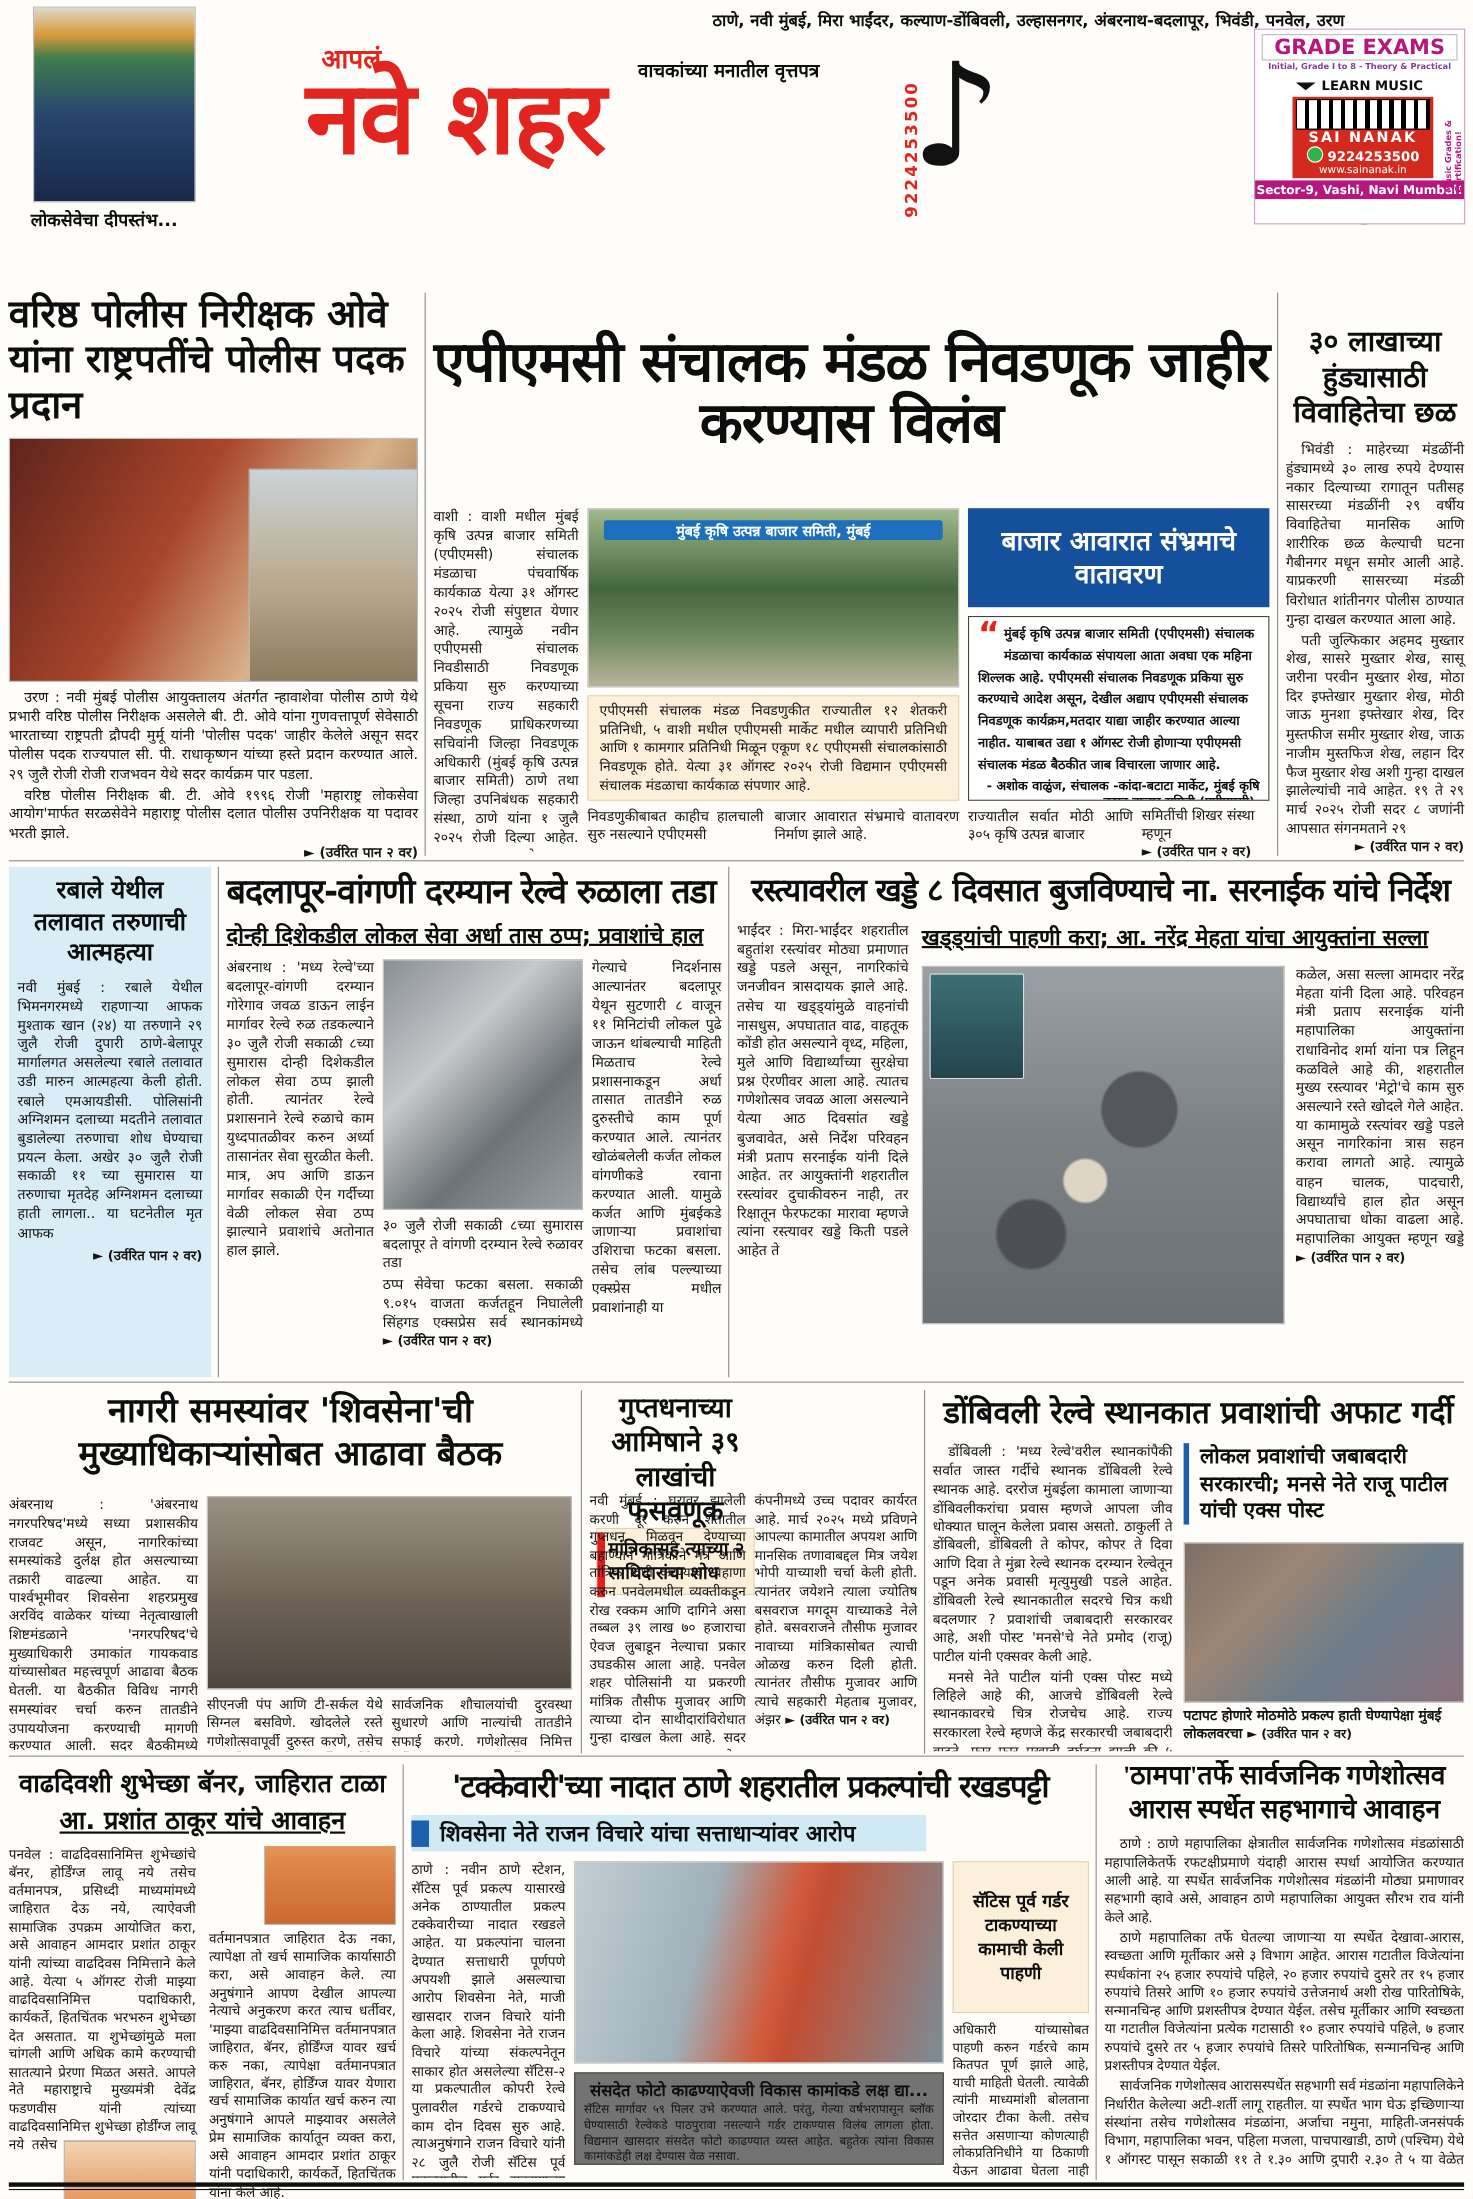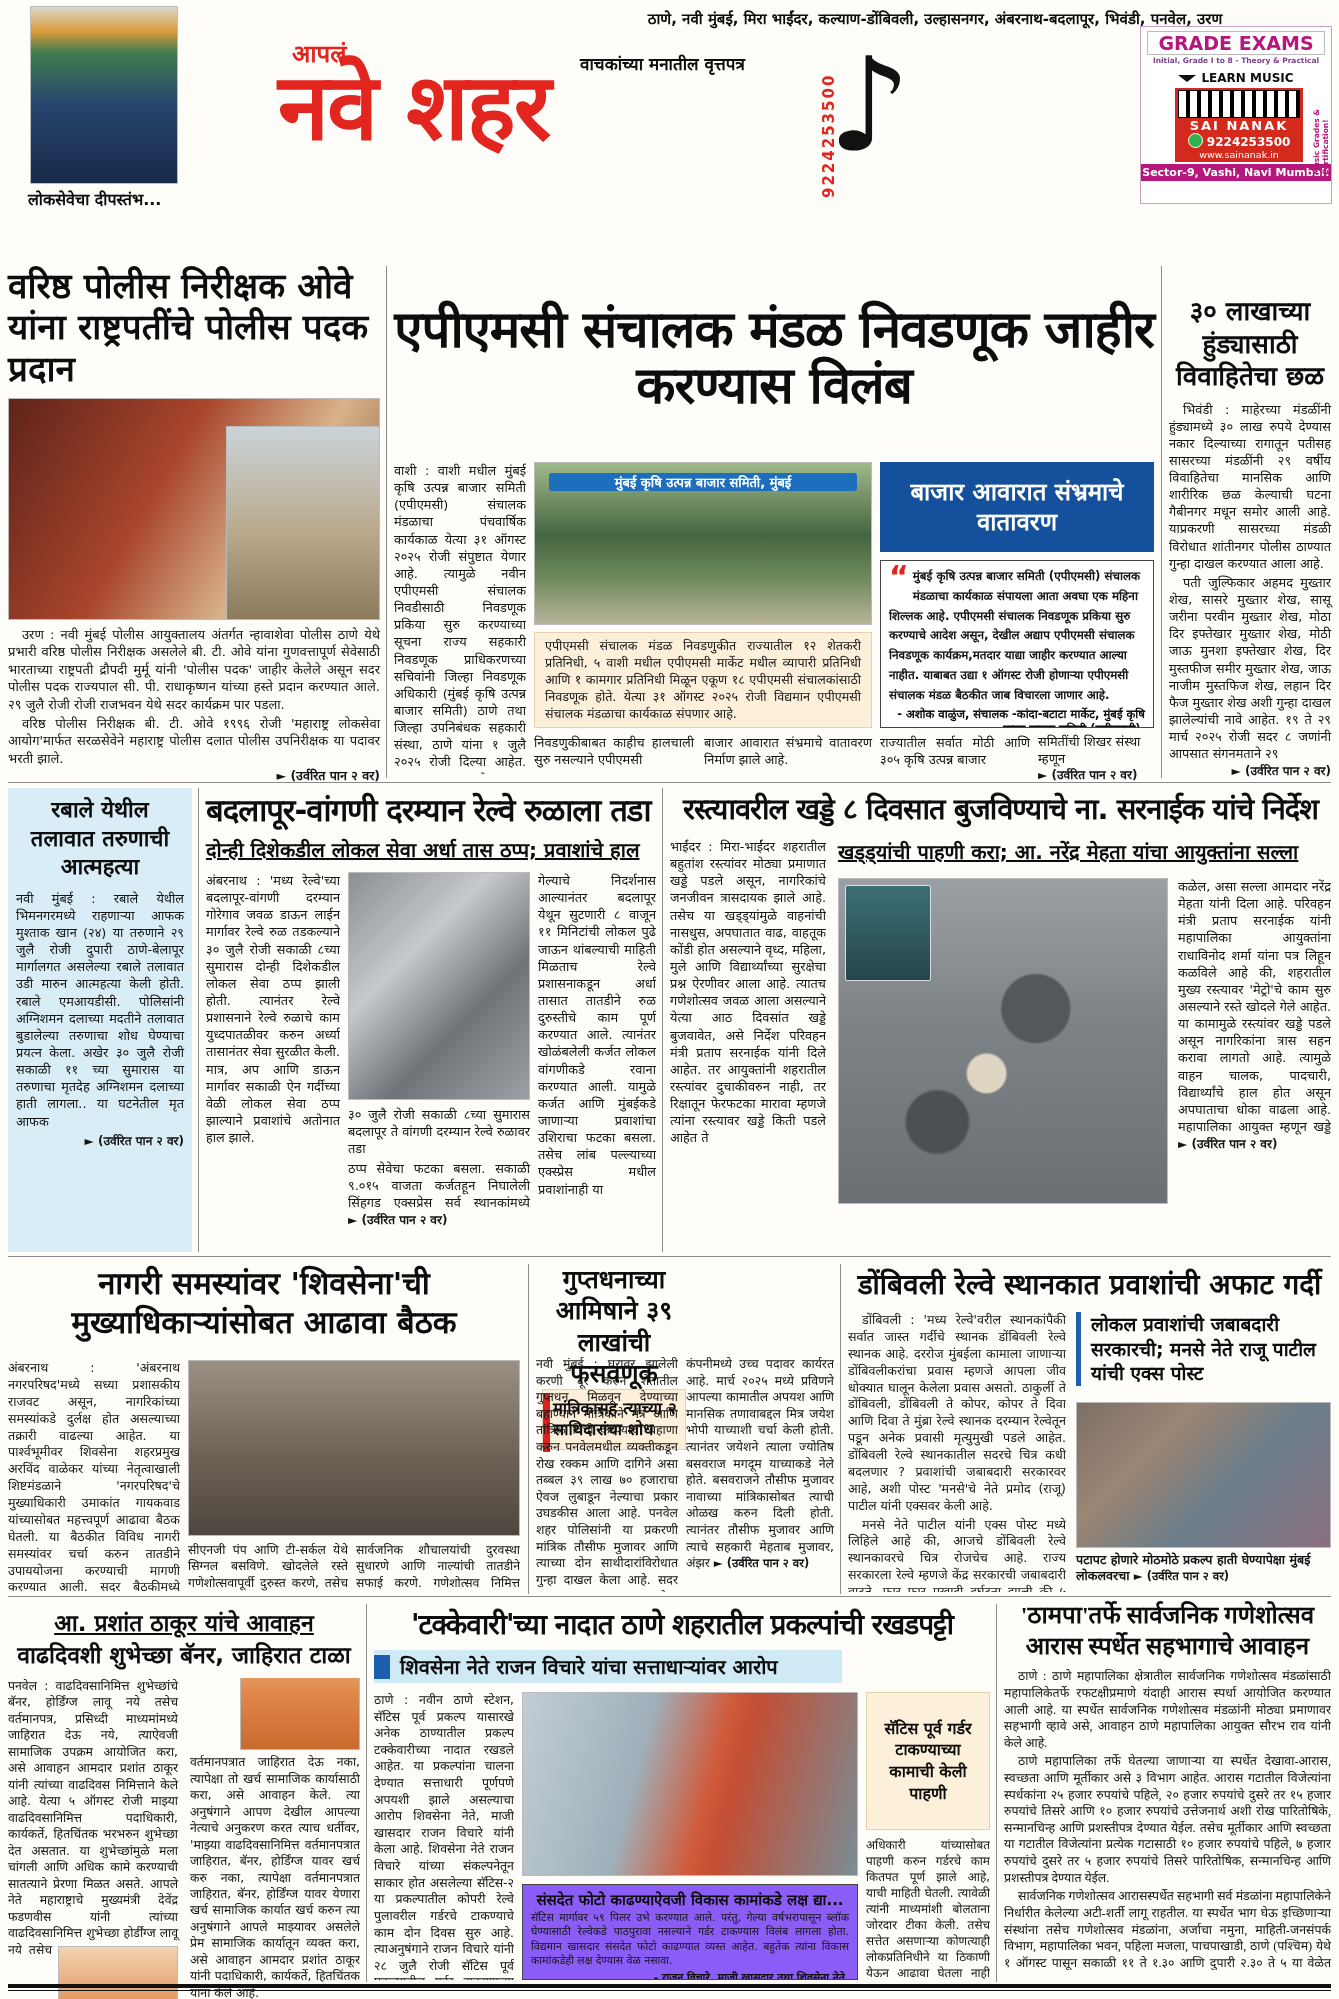--- a/index.html
+++ b/index.html
@@ -227,22 +227,22 @@
   </div>
   <div class="abs photo ph-crowd" style="left:1076px;top:1402px;width:255px;height:146px;"></div>
   <div class="abs" style="left:1076px;top:1552px;width:255px;font-size:12.6px;font-weight:bold;line-height:1.3;">
     <span>पटापट होणारे मोठमोठे प्रकल्प हाती घेण्यापेक्षा मुंबई लोकलवरचा</span>
     <span class="cont" style="font-size:11.5px;">► (उर्वरित पान २ वर)</span>
   </div>
 
   <div class="abs hline" style="left:8px;top:1596px;width:1323px;"></div>
 
   <div class="abs" style="left:8px;top:1604px;width:352px;">
+    <div class="hl center" style="font-size:23px;">वाढदिवशी शुभेच्छा बॅनर, जाहिरात टाळा</div>
     <div class="hl center" style="font-size:23px;text-decoration:underline;margin-top:2px;">आ. प्रशांत ठाकूर यांचे आवाहन</div>
-    <div class="hl center" style="font-size:23px;">वाढदिवशी शुभेच्छा बॅनर, जाहिरात टाळा</div>
     <div class="bt" style="margin-top:8px;columns:2;column-gap:12px;font-size:12.3px;height:324px;overflow:hidden;">
       <span>पनवेल : वाढदिवसानिमित्त शुभेच्छांचे बॅनर, होर्डिंग्ज लावू नये तसेच वर्तमानपत्र, प्रसिध्दी माध्यमांमध्ये जाहिरात देऊ नये, त्याऐवजी सामाजिक उपक्रम आयोजित करा, असे आवाहन आमदार प्रशांत ठाकूर यांनी त्यांच्या वाढदिवस निमित्ताने केले आहे. येत्या ५ ऑगस्ट रोजी माझ्या वाढदिवसानिमित्त पदाधिकारी, कार्यकर्ते, हितचिंतक भरभरुन शुभेच्छा देत असतात. या शुभेच्छांमुळे मला चांगली आणि अधिक कामे करण्याची सातत्याने प्रेरणा मिळत असते. आपले नेते महाराष्ट्राचे मुख्यमंत्री देवेंद्र फडणवीस यांनी त्यांच्या वाढदिवसानिमित्त शुभेच्छा होर्डींग्ज लावू नये तसेच</span>
       <span class="photo ph-thakur" style="display:block;width:118px;height:126px;float:right;margin:4px 0 4px 6px;"></span>
       <span>वर्तमानपत्रात जाहिरात देऊ नका, त्यापेक्षा तो खर्च सामाजिक कार्यासाठी करा, असे आवाहन केले. त्या अनुषंगाने आपण देखील आपल्या नेत्याचे अनुकरण करत त्याच धर्तीवर, 'माझ्या वाढदिवसानिमित्त वर्तमानपत्रात जाहिरात, बॅनर, होर्डिंग्ज यावर खर्च करु नका, त्यापेक्षा वर्तमानपत्रात जाहिरात, बॅनर, होर्डिंग्ज यावर येणारा खर्च सामाजिक कार्यात खर्च करुन त्या अनुषंगाने आपले माझ्यावर असलेले प्रेम सामाजिक कार्यातून व्यक्त करा, असे आवाहन आमदार प्रशांत ठाकूर यांनी पदाधिकारी, कार्यकर्ते, हितचिंतक यांना केले आहे.</span>
     </div>
   </div>
 
   <div class="abs vline" style="left:366px;top:1604px;height:378px;"></div>
 
   <div class="abs" style="left:374px;top:1604px;width:616px;">
@@ -254,21 +254,21 @@
   </div>
   <div class="abs bt" style="left:374px;top:1692px;width:140px;height:288px;overflow:hidden;font-size:12.4px;">ठाणे : नवीन ठाणे स्टेशन, सॅटिस पूर्व प्रकल्प यासारखे अनेक ठाण्यातील प्रकल्प टक्केवारीच्या नादात रखडले आहेत. या प्रकल्पांना चालना देण्यात सत्ताधारी पूर्णपणे अपयशी झाले असल्याचा आरोप शिवसेना नेते, माजी खासदार राजन विचारे यांनी केला आहे. शिवसेना नेते राजन विचारे यांच्या संकल्पनेतून साकार होत असलेल्या सॅटिस-२ या प्रकल्पातील कोपरी रेल्वे पुलावरील गर्डरचे टाकण्याचे काम दोन दिवस सुरु आहे. त्याअनुषंगाने राजन विचारे यांनी २८ जुलै रोजी सॅटिस पूर्व प्रकल्पातील गर्डर टाकण्याच्या कामाची ठाणे महापालिकेचे अधिकारी, रेल्वे प्रशासनाचे</div>
   <div class="abs photo ph-crane" style="left:522px;top:1692px;width:336px;height:184px;"></div>
   <div class="abs beige center" style="left:866px;top:1692px;width:124px;height:138px;display:flex;align-items:center;padding:4px;">
     <span class="hl" style="font-size:16px;line-height:1.35;">सॅटिस पूर्व गर्डर टाकण्याच्या कामाची केली पाहणी</span>
   </div>
   <div class="abs bt" style="left:866px;top:1838px;width:124px;height:142px;overflow:hidden;font-size:11.9px;">
     <span>अधिकारी यांच्यासोबत पाहणी करुन गर्डरचे काम कितपत पूर्ण झाले आहे, याची माहिती घेतली. त्यावेळी त्यांनी माध्यमांशी बोलताना जोरदार टीका केली. तसेच सत्तेत असणाऱ्या कोणत्याही लोकप्रतिनिधीने या ठिकाणी येऊन आढावा घेतला नाही आणि साधी पाहणी देखील</span>
     
   </div>
-  <div class="abs quotebox" style="left:522px;top:1884px;width:336px;height:96px;padding:4px 8px;overflow:hidden;background:#8b5cf6;">
+  <div class="abs quotebox" style="left:522px;top:1884px;width:336px;height:84px;padding:4px 8px;overflow:hidden;background:#737373;">
     <div class="hl center" style="font-size:15px;">संसदेत फोटो काढण्याऐवजी विकास कामांकडे लक्ष द्या...</div>
     <div class="bt" style="font-size:10.8px;margin-top:2px;">सॅटिस मार्गावर ५९ पिलर उभे करण्यात आले. परंतु, गेल्या वर्षभरापासून ब्लॉक घेण्यासाठी रेल्वेकडे पाठपुरावा नसल्याने गर्डर टाकण्यास विलंब लागला होता. विद्यमान खासदार संसदेत फोटो काढण्यात व्यस्त आहेत. बहुतेक त्यांना विकास कामांकडेही लक्ष देण्यास वेळ नसावा.</div>
     <div class="hl" style="font-size:10.8px;text-align:right;">- राजन विचारे, माजी खासदार तथा शिवसेना नेते.</div>
   </div>
 
   <div class="abs vline" style="left:996px;top:1604px;height:378px;"></div>
 
   <div class="abs" style="left:1004px;top:1600px;width:327px;font-family:Liberation Serif, serif;">
     <div class="hl center" style="font-size:24px;line-height:1.3;">'ठामपा'तर्फे सार्वजनिक गणेशोत्सव आरास स्पर्धेत सहभागाचे आवाहन</div>
     <div class="bt" style="margin-top:6px;font-size:12.4px;height:302px;overflow:hidden;">

